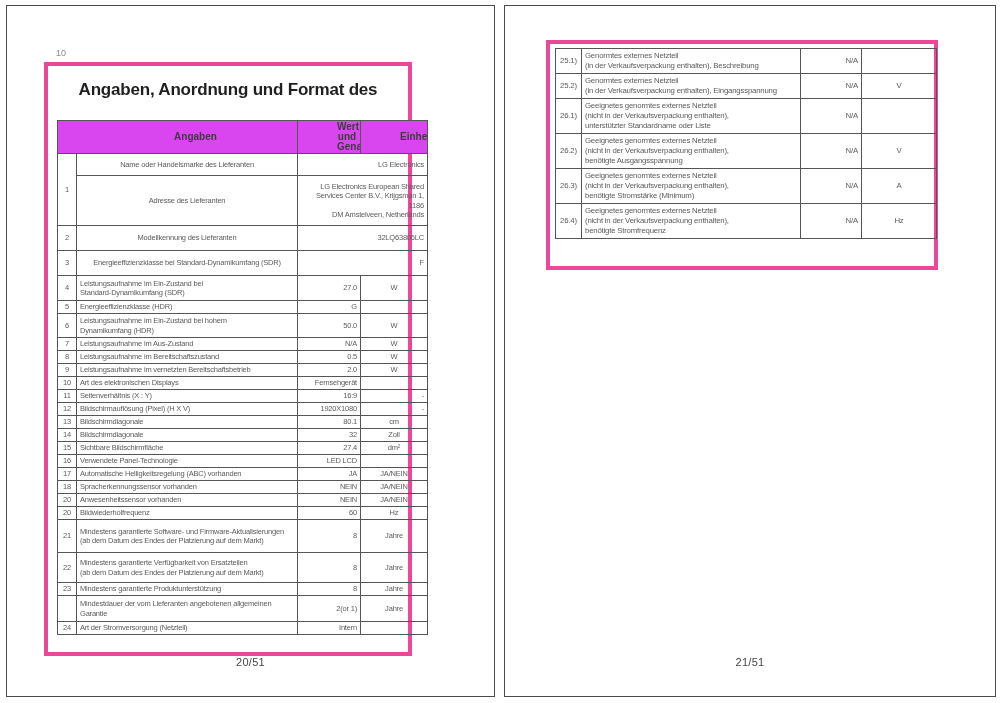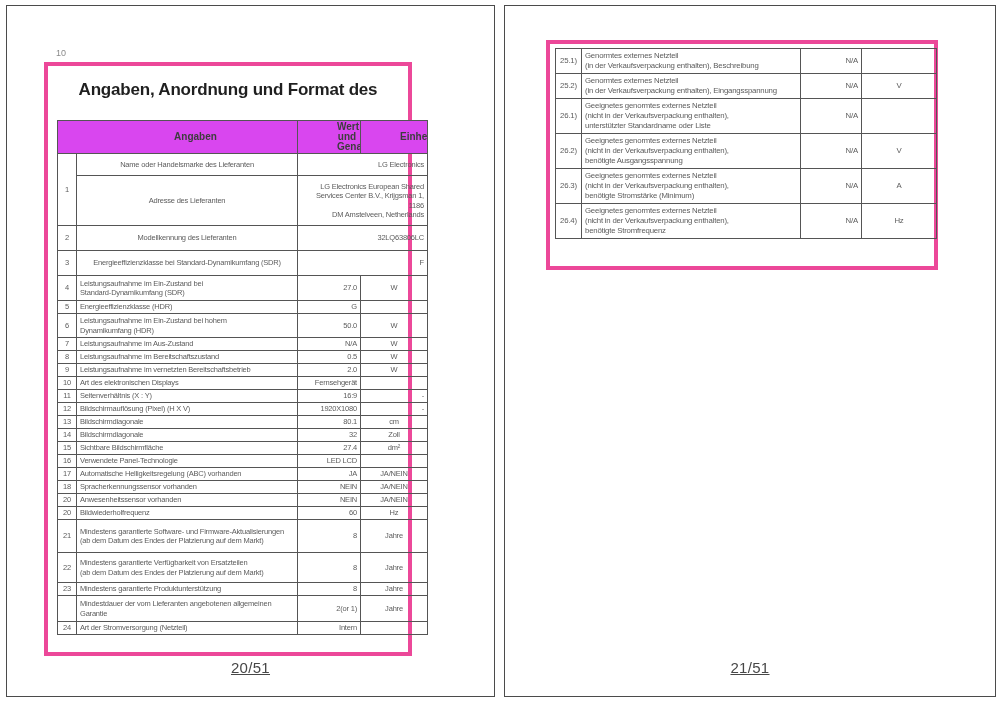--- a/index.html
+++ b/index.html
@@ -86,25 +86,24 @@
   .tbl-right td { font-size: 7.8px; line-height: 10px; letter-spacing: -0.2px; padding: 2px 3px; }
 
   .num  { text-align: center; }
   .lbl  { text-align: left; }
   .lbl.center { text-align: center; margin-top: 18px; }
   .val  { text-align: right; }
   .unit { text-align: center; }
   .unit-dash { text-align: right; padding-right: 2px; color: #8a8a8a; }
 
   .footer {
-    position: absolute; left: 0; right: 0; bottom: 20px;
+    position: absolute; left: 0; right: 0; bottom: 28px;
     text-align: center;
-    font-size: 15px; color: #474747;
+    font-size: 11px; color: #474747;
     letter-spacing: 0.3px;
-    text-decoration: underline;
   }
 </style>
 </head>
 <body>
 
 <div class="spread">
 
   <div class="page page-left">
     <div class="corner-label">10</div>
     <div class="frame frame-left">

